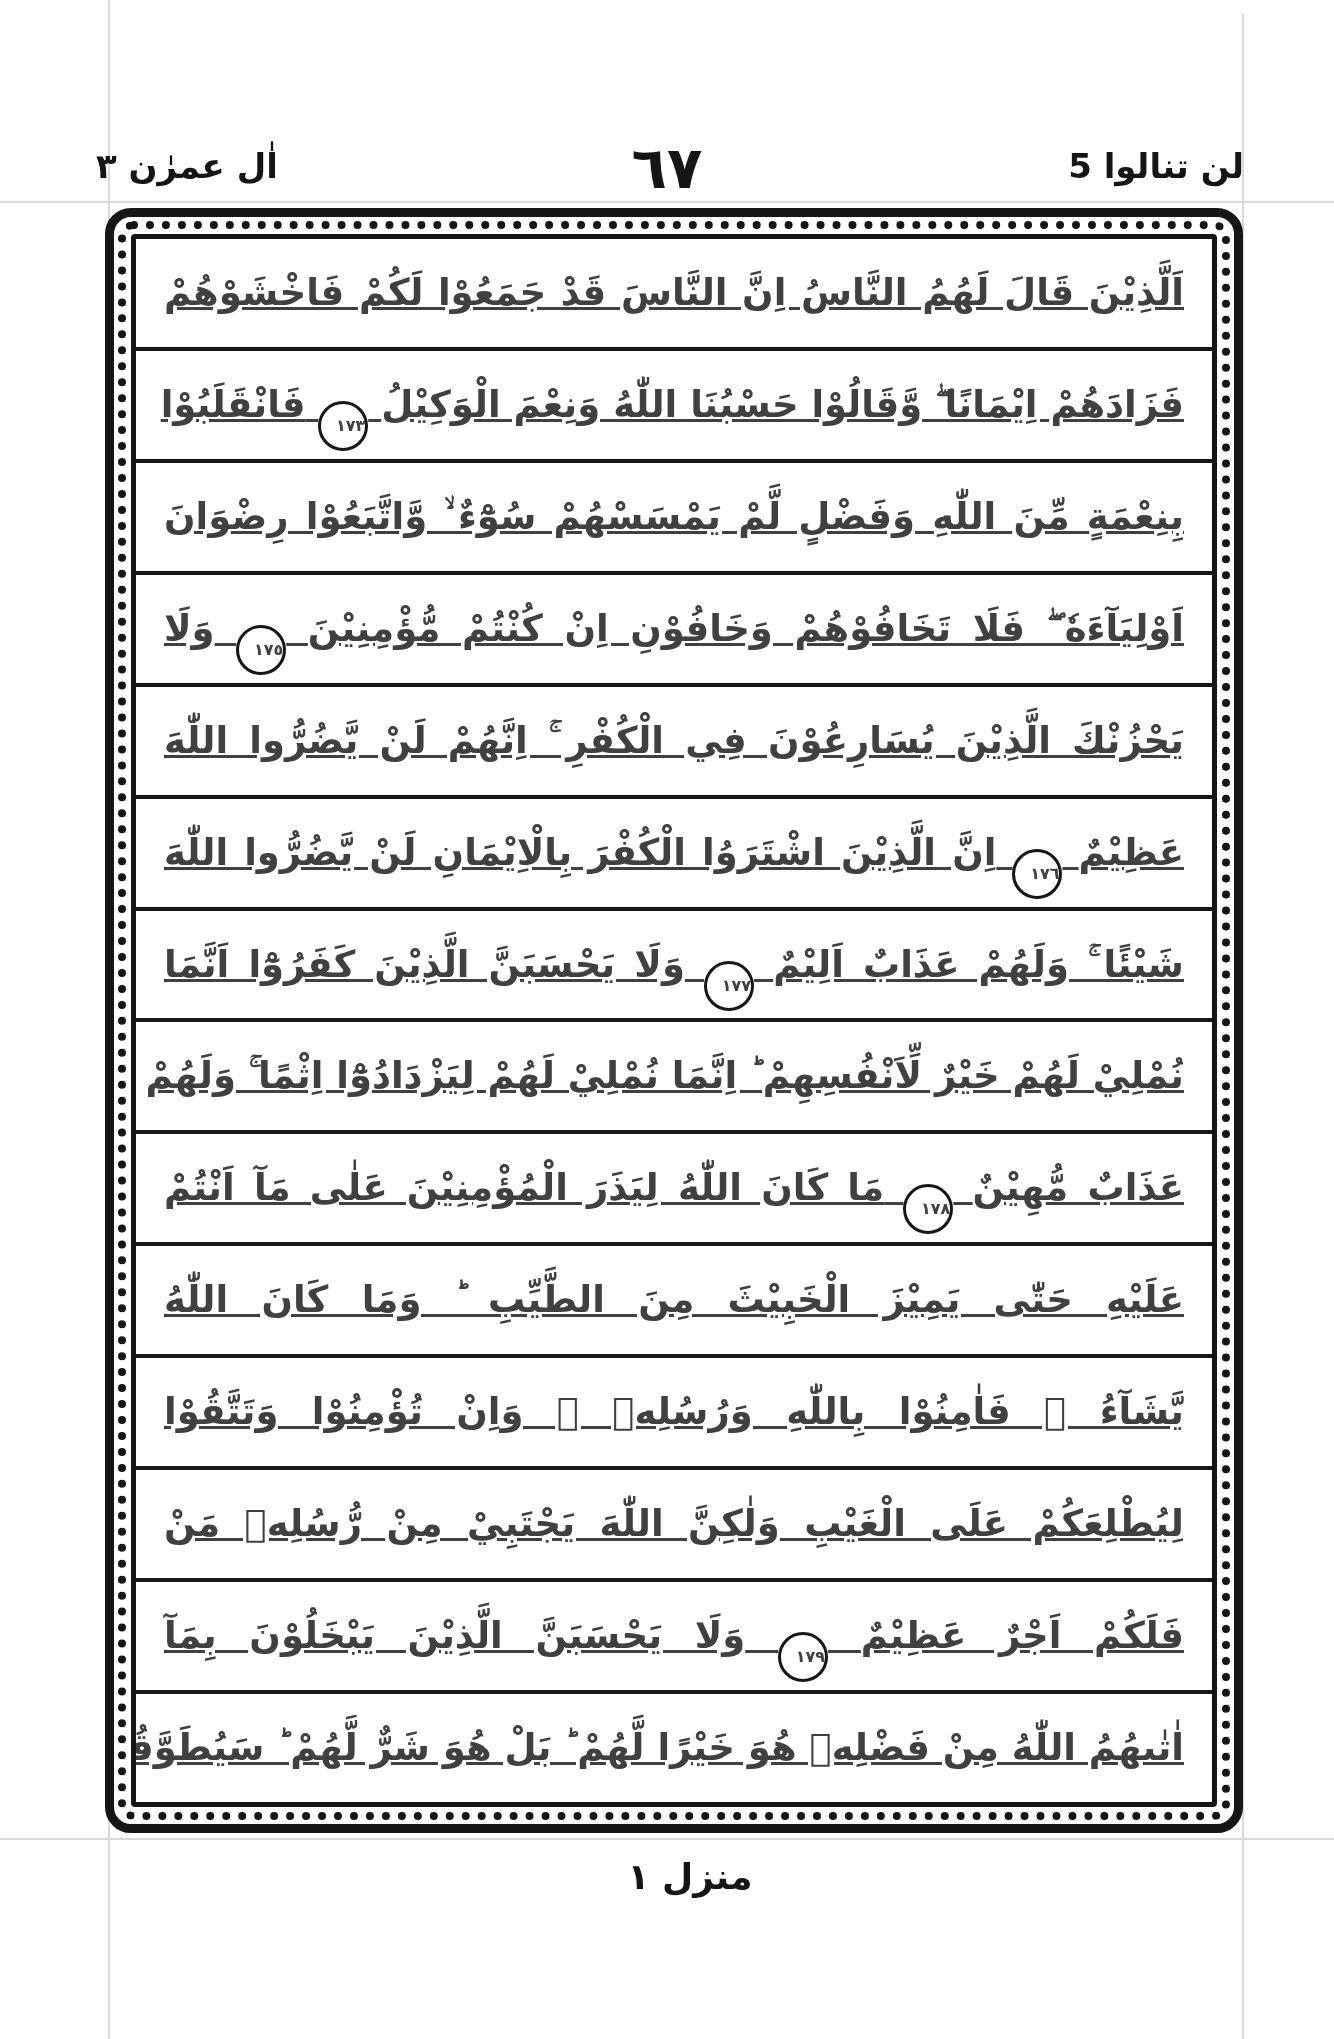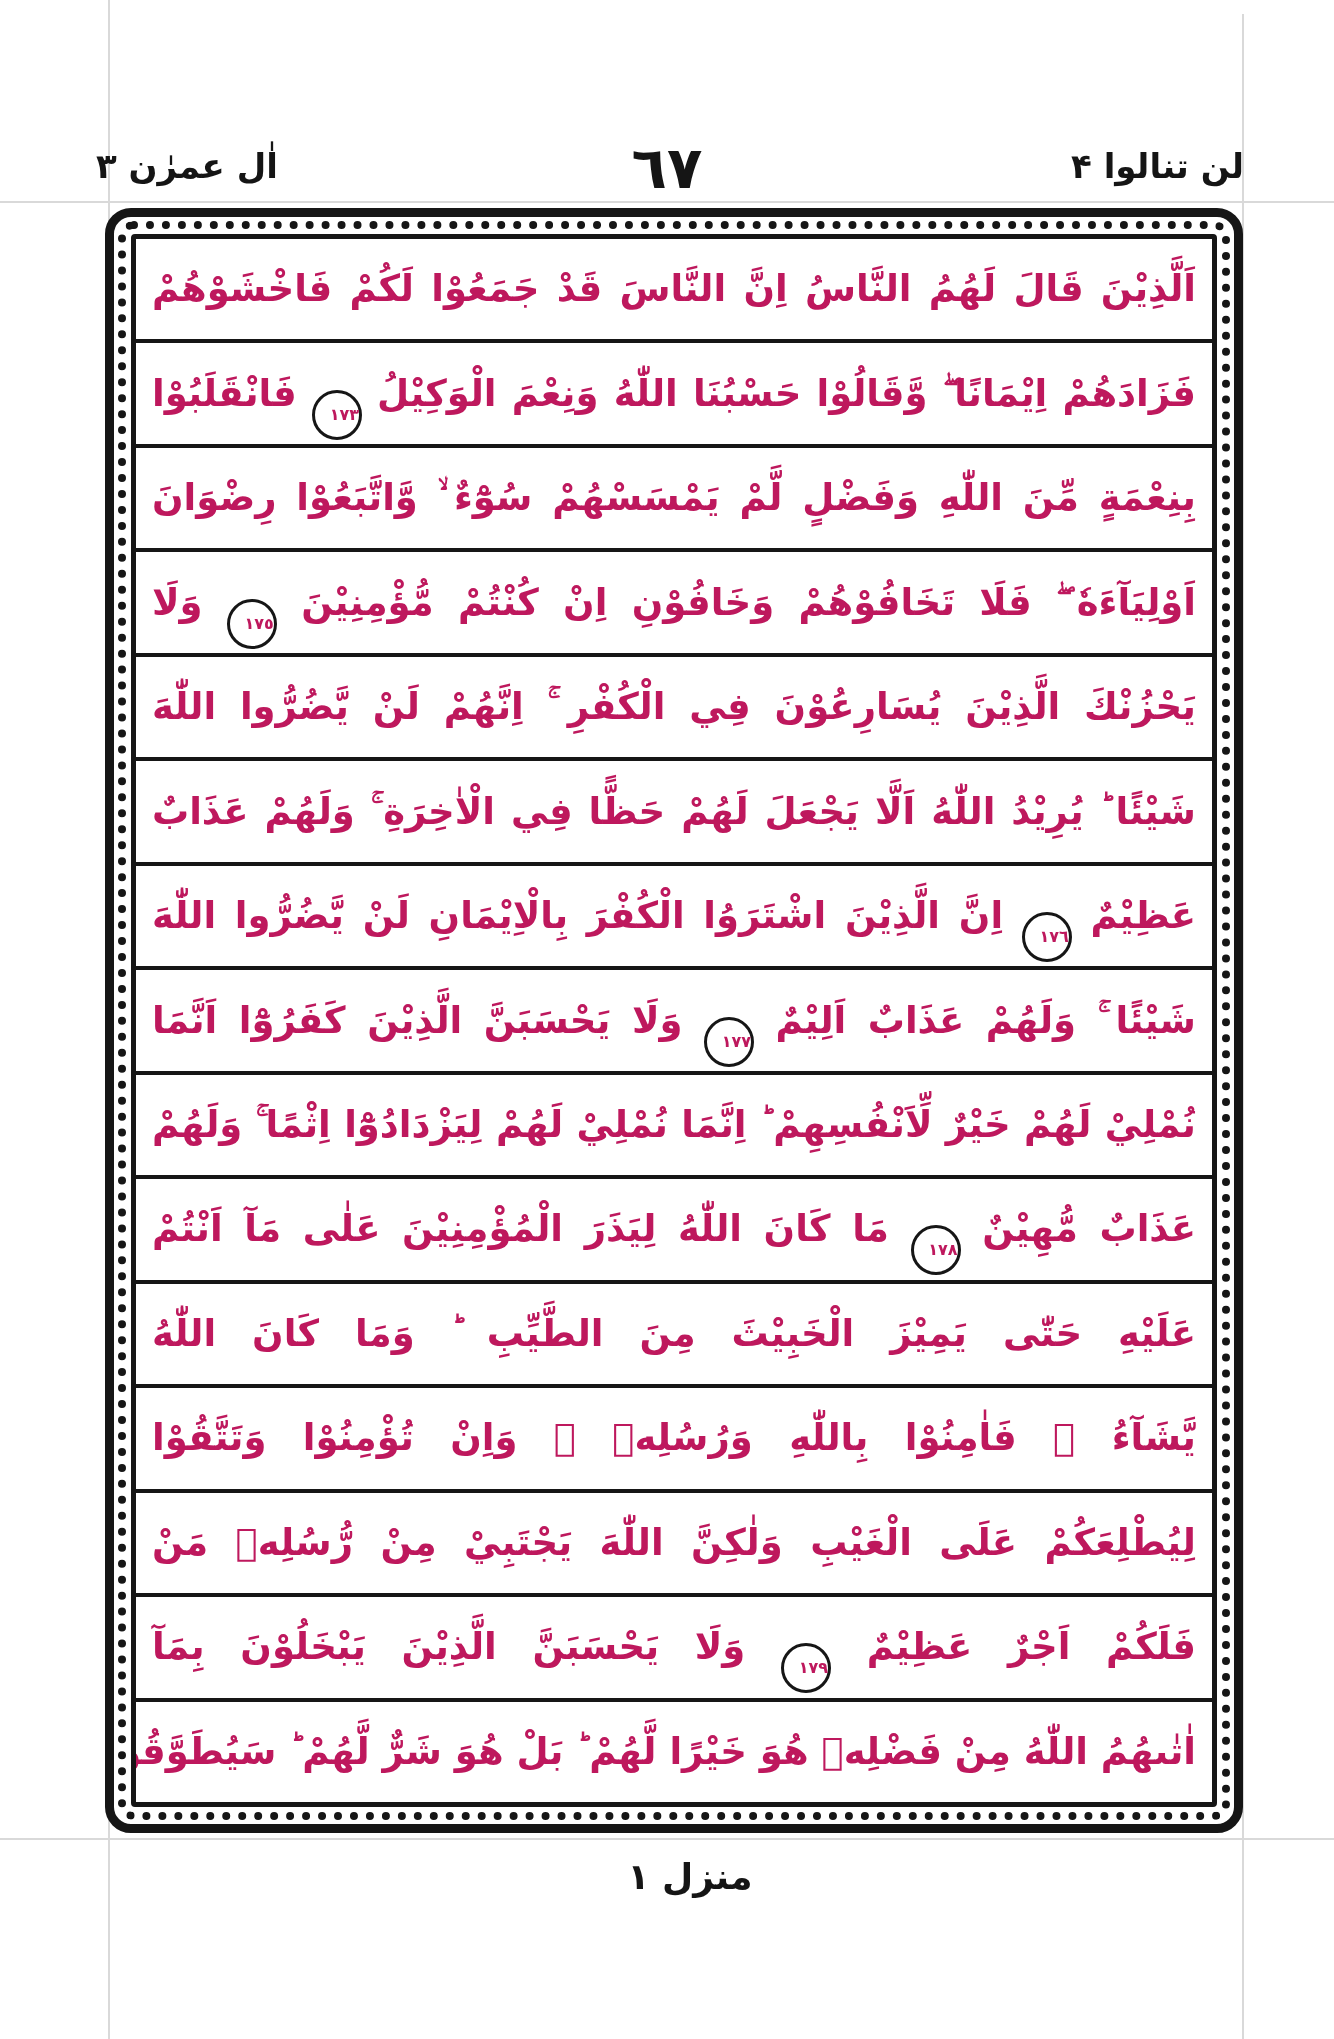--- a/index.html
+++ b/index.html
@@ -62,28 +62,29 @@
     flex:1;
     display:flex;align-items:center;
     border-bottom:4px solid #161616;
     padding:0 16px;
     box-sizing:border-box;
     direction:rtl;
     overflow:hidden;
   }
   .line-row:last-child{border-bottom:none;}
   .ayah{
-    width:100%;margin:0;
+    width:100%;margin:12px;
     direction:rtl;
     text-align:justify;
     text-align-last:justify;
     white-space:nowrap;
     font-size:37px;font-weight:700;
     line-height:92px;
-    color:#be185d;
+    color:#404040;
+    text-decoration:underline;
   }
   .ayah-badge{
     display:inline-block;
     box-sizing:border-box;
     width:50px;height:50px;
     border:3px solid #161616;
     border-radius:50%;
     text-align:center;
     font-size:16px;font-weight:700;
     line-height:44px;
@@ -101,43 +102,40 @@
 </head>
 <body>
 
 <div class="guide guide-v-left"></div>
 <div class="guide guide-v-right"></div>
 <div class="guide guide-h-top"></div>
 <div class="guide guide-h-bottom"></div>
 
 <div class="header-left">اٰل عمرٰن ٣</div>
 <div class="header-center">٦٧</div>
-<div class="header-right">لن تنالوا ۴</div>
+<div class="header-right">لن تنالوا 5</div>
 
 <div class="frame">
   <div class="frame-beads">
     <div class="frame-inner">
 
       <div class="line-row">
         <p class="ayah"><span>اَلَّذِيْنَ قَالَ لَهُمُ النَّاسُ اِنَّ النَّاسَ قَدْ جَمَعُوْا لَكُمْ فَاخْشَوْهُمْ</span>  <span></span></p>
       </div>
       <div class="line-row">
         <p class="ayah"><span>فَزَادَهُمْ اِيْمَانًا ۖ وَّقَالُوْا حَسْبُنَا اللّٰهُ وَنِعْمَ الْوَكِيْلُ</span> <span class="ayah-badge">١٧٣</span> <span>فَانْقَلَبُوْا</span></p>
       </div>
       <div class="line-row">
         <p class="ayah"><span>بِنِعْمَةٍ مِّنَ اللّٰهِ وَفَضْلٍ لَّمْ يَمْسَسْهُمْ سُوْٓءٌ ۙ وَّاتَّبَعُوْا رِضْوَانَ</span>  <span></span></p>
       </div>
       <div class="line-row">
         <p class="ayah"><span>اَوْلِيَآءَهٗ ۖ فَلَا تَخَافُوْهُمْ وَخَافُوْنِ اِنْ كُنْتُمْ مُّؤْمِنِيْنَ</span> <span class="ayah-badge">١٧٥</span> <span>وَلَا</span></p>
       </div>
       <div class="line-row">
         <p class="ayah"><span>يَحْزُنْكَ الَّذِيْنَ يُسَارِعُوْنَ فِي الْكُفْرِ ۚ اِنَّهُمْ لَنْ يَّضُرُّوا اللّٰهَ</span>  <span></span></p>
-      </div>
-      <div class="line-row">
-        <p class="ayah"><span>شَيْئًا ؕ يُرِيْدُ اللّٰهُ اَلَّا يَجْعَلَ لَهُمْ حَظًّا فِي الْاٰخِرَةِ ۚ وَلَهُمْ عَذَابٌ</span>  <span></span></p>
       </div>
       <div class="line-row">
         <p class="ayah"><span>عَظِيْمٌ</span> <span class="ayah-badge">١٧٦</span> <span>اِنَّ الَّذِيْنَ اشْتَرَوُا الْكُفْرَ بِالْاِيْمَانِ لَنْ يَّضُرُّوا اللّٰهَ</span></p>
       </div>
       <div class="line-row">
         <p class="ayah"><span>شَيْئًا ۚ وَلَهُمْ عَذَابٌ اَلِيْمٌ</span> <span class="ayah-badge">١٧٧</span> <span>وَلَا يَحْسَبَنَّ الَّذِيْنَ كَفَرُوْٓا اَنَّمَا</span></p>
       </div>
       <div class="line-row">
         <p class="ayah"><span>نُمْلِيْ لَهُمْ خَيْرٌ لِّاَنْفُسِهِمْ ؕ اِنَّمَا نُمْلِيْ لَهُمْ لِيَزْدَادُوْٓا اِثْمًا ۚ وَلَهُمْ</span>  <span></span></p>
       </div>

